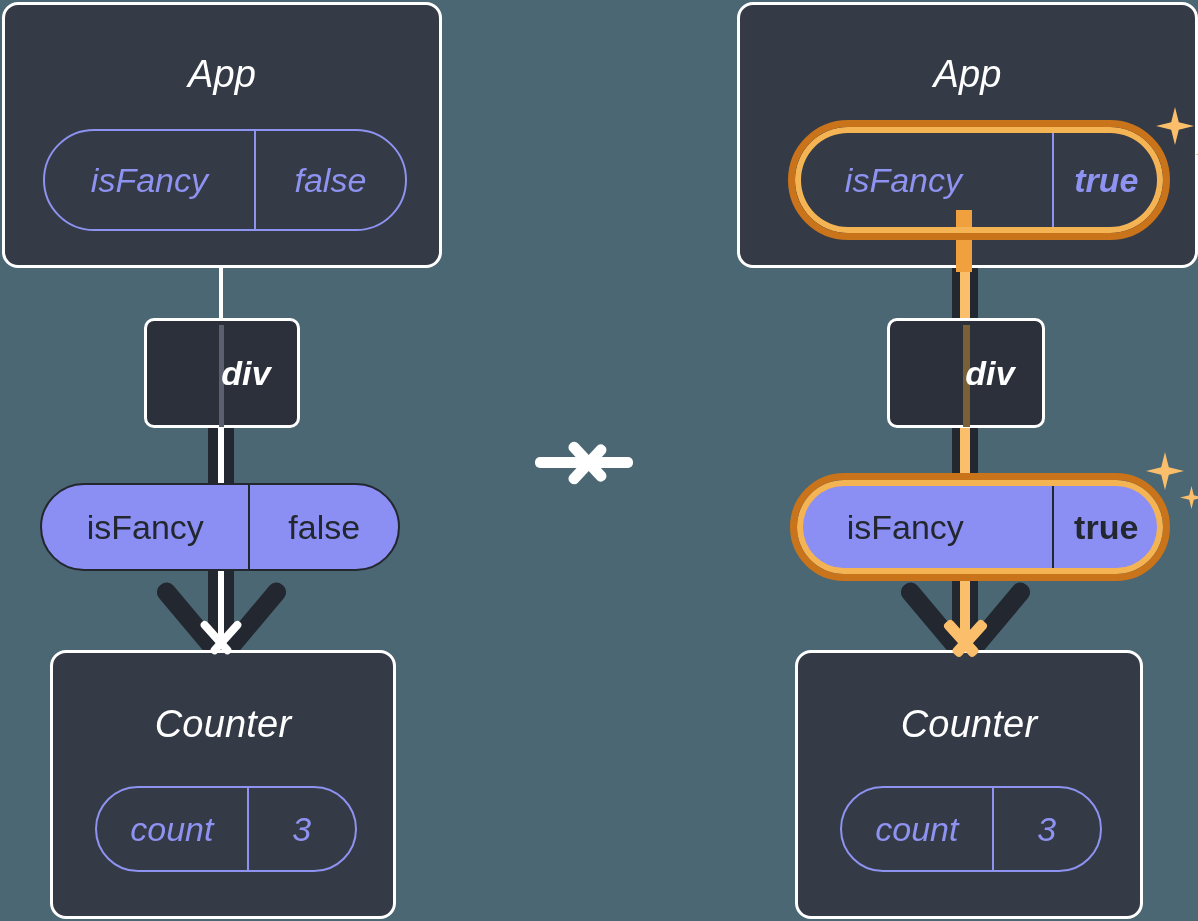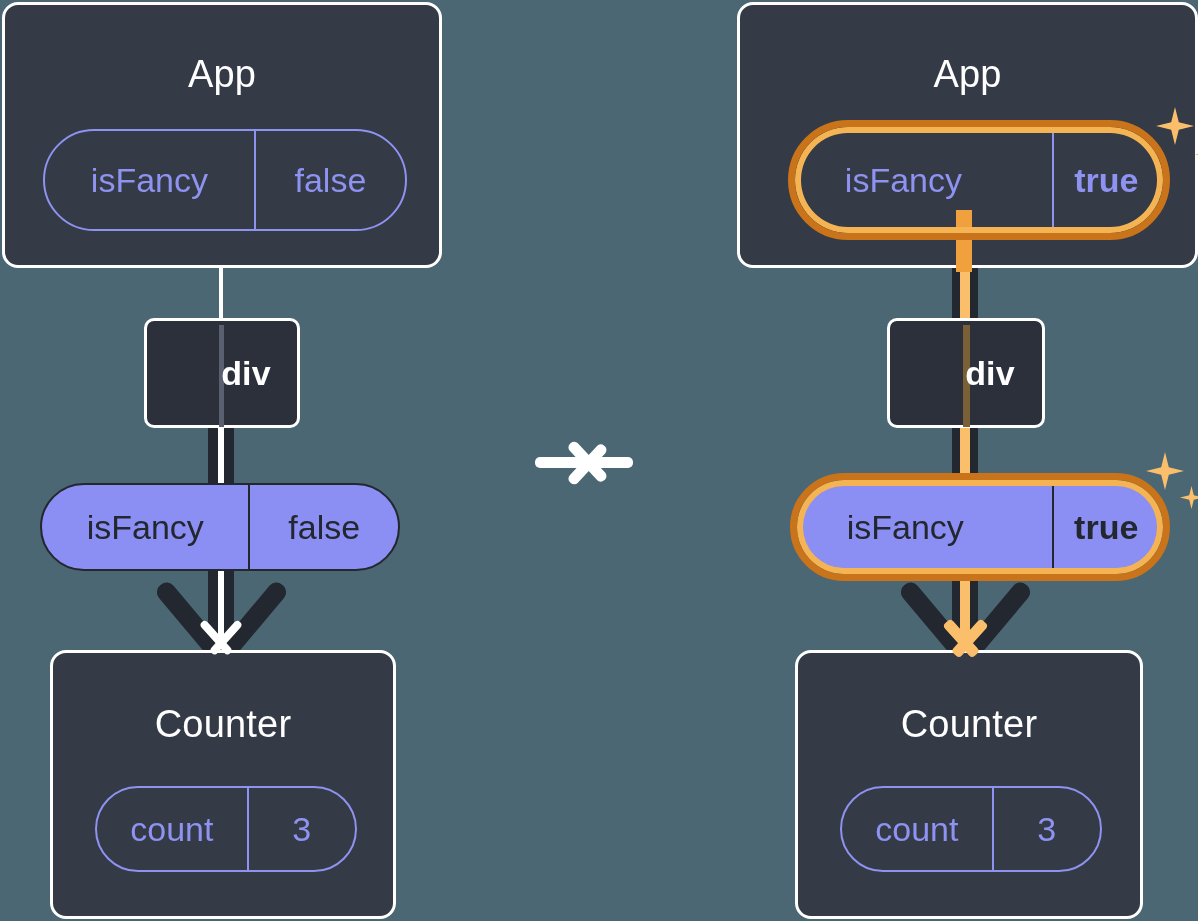--- a/index.html
+++ b/index.html
@@ -18,20 +18,21 @@
     overflow: hidden;
   }
 
   
   .node-box {
     position: absolute;
     background: #343a46;
     border: 3px solid #ffffff;
     border-radius: 16px;
     box-sizing: border-box;
+    font-style: italic;
   }
   .node-box.dark-sm {
     border-radius: 10px;
     border-width: 3px;
     background: #2b303b;
   }
   .node-title {
     position: absolute;
     left: 0;
     right: 0;

